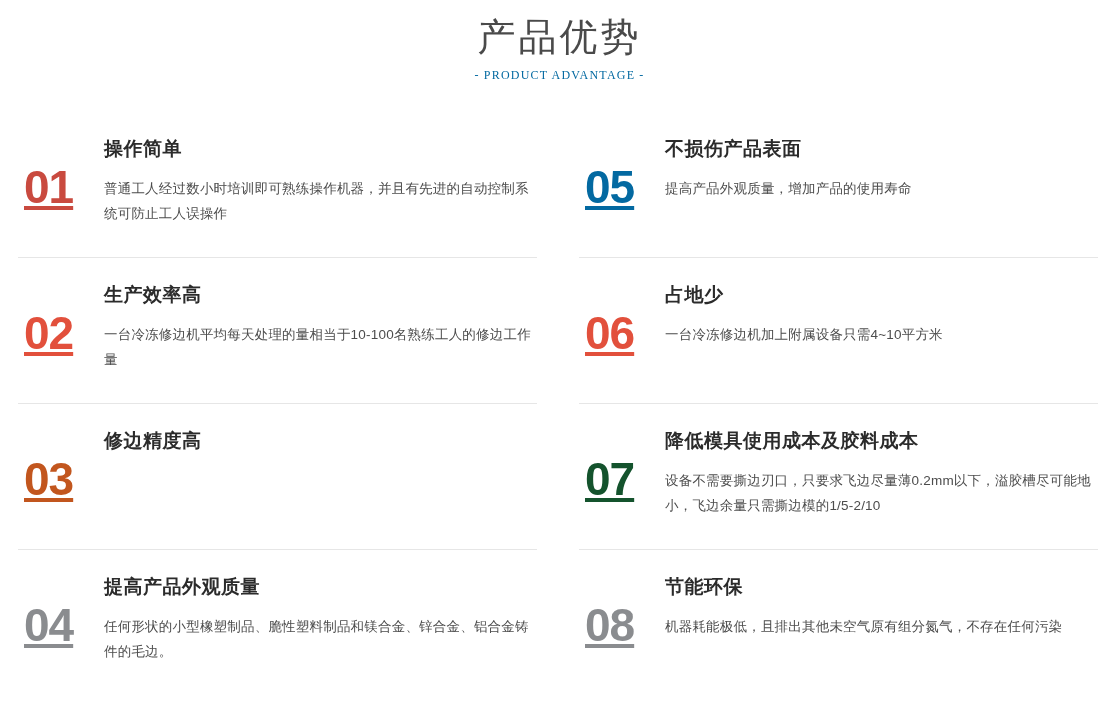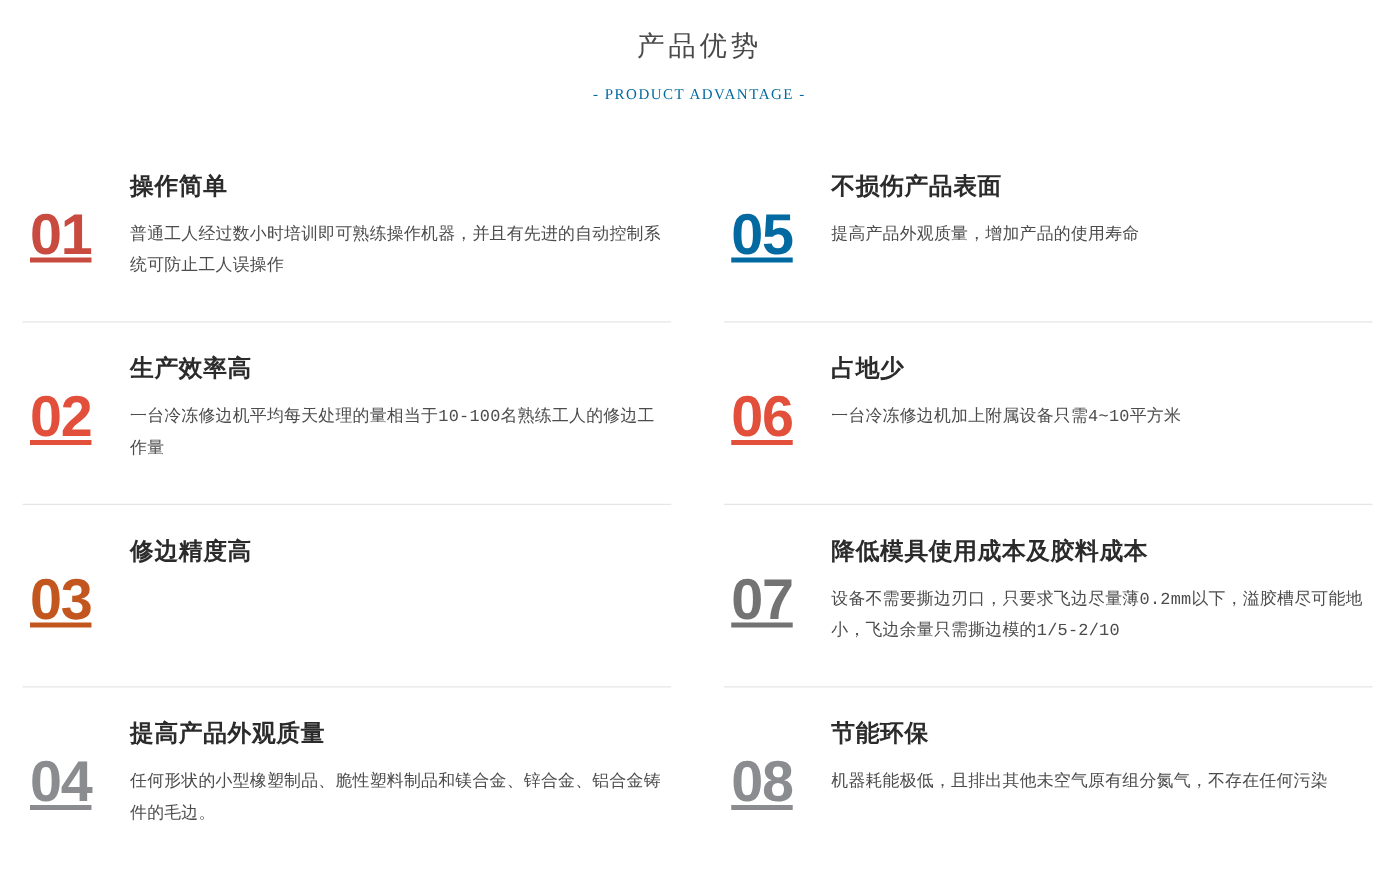--- a/index.html
+++ b/index.html
@@ -18,21 +18,21 @@
     position: relative;
     width: 1119px;
     height: 713px;
     box-sizing: border-box;
   }
   .header {
     text-align: center;
     padding-top: 14px;
   }
   .header-title {
-    font-size: 22px;
+    font-size: 38px;
     font-weight: normal;
     color: #4a4a4a;
     letter-spacing: 3px;
     line-height: 46px;
     margin: 0;
   }
   .header-subtitle {
     font-size: 12px;
     color: #0369a1;
     letter-spacing: 1.2px;
@@ -93,21 +93,20 @@
     color: #2b2b2b;
     margin: 0 0 14px 0;
     letter-spacing: 0.5px;
   }
   .item-desc {
     font-size: 13.5px;
     color: #4c4c4c;
     line-height: 25px;
     margin: 0;
     letter-spacing: 0.2px;
-    font-family: Liberation Mono, monospace;
   }
 </style>
 </head>
 <body>
 
 <div class="page">
 
   <div class="header">
     <h1 class="header-title">产品优势</h1>
     <div class="header-subtitle">- PRODUCT ADVANTAGE -</div>
@@ -162,21 +161,21 @@
 
       <div class="item">
         <div class="num" style="color:#e2503c">06</div>
         <div class="body">
           <div class="item-title">占地少</div>
           <div class="item-desc">一台冷冻修边机加上附属设备只需4~10平方米</div>
         </div>
       </div>
 
       <div class="item">
-        <div class="num" style="color:#737373">07</div>
+        <div class="num" style="color:#14532d">07</div>
         <div class="body">
           <div class="item-title">降低模具使用成本及胶料成本</div>
           <div class="item-desc">设备不需要撕边刃口，只要求飞边尽量薄0.2mm以下，溢胶槽尽可能地小，飞边余量只需撕边模的1/5-2/10</div>
         </div>
       </div>
 
       <div class="item last">
         <div class="num" style="color:#8a8c8f">08</div>
         <div class="body">
           <div class="item-title">节能环保</div>

